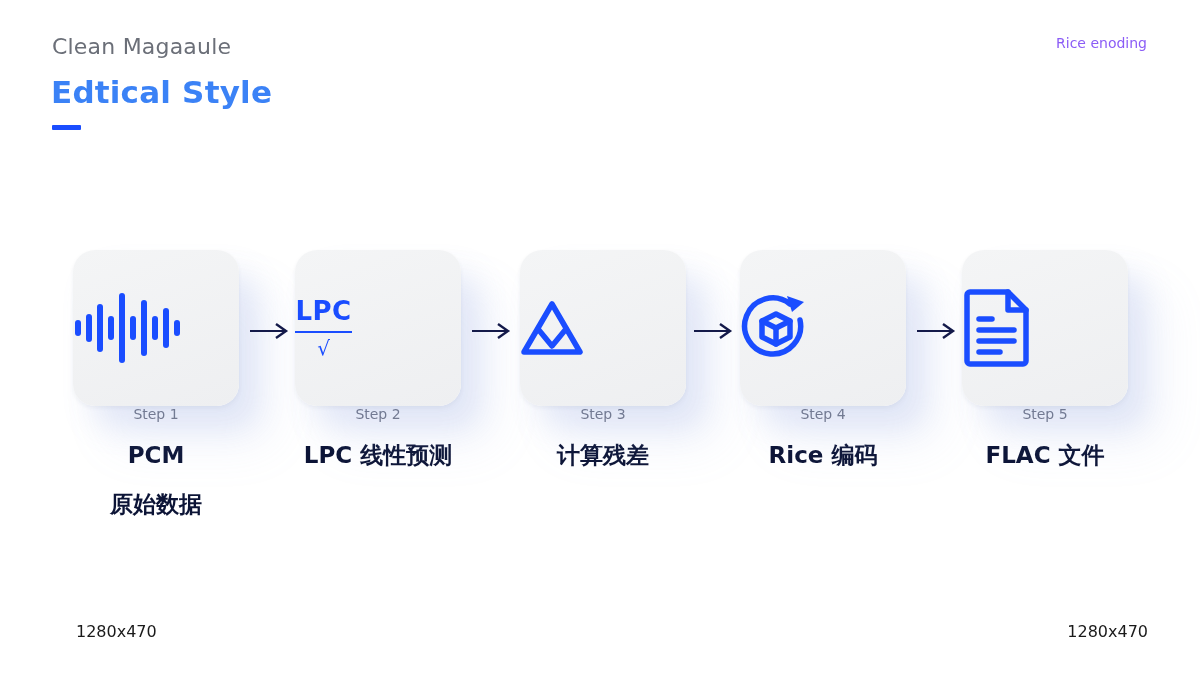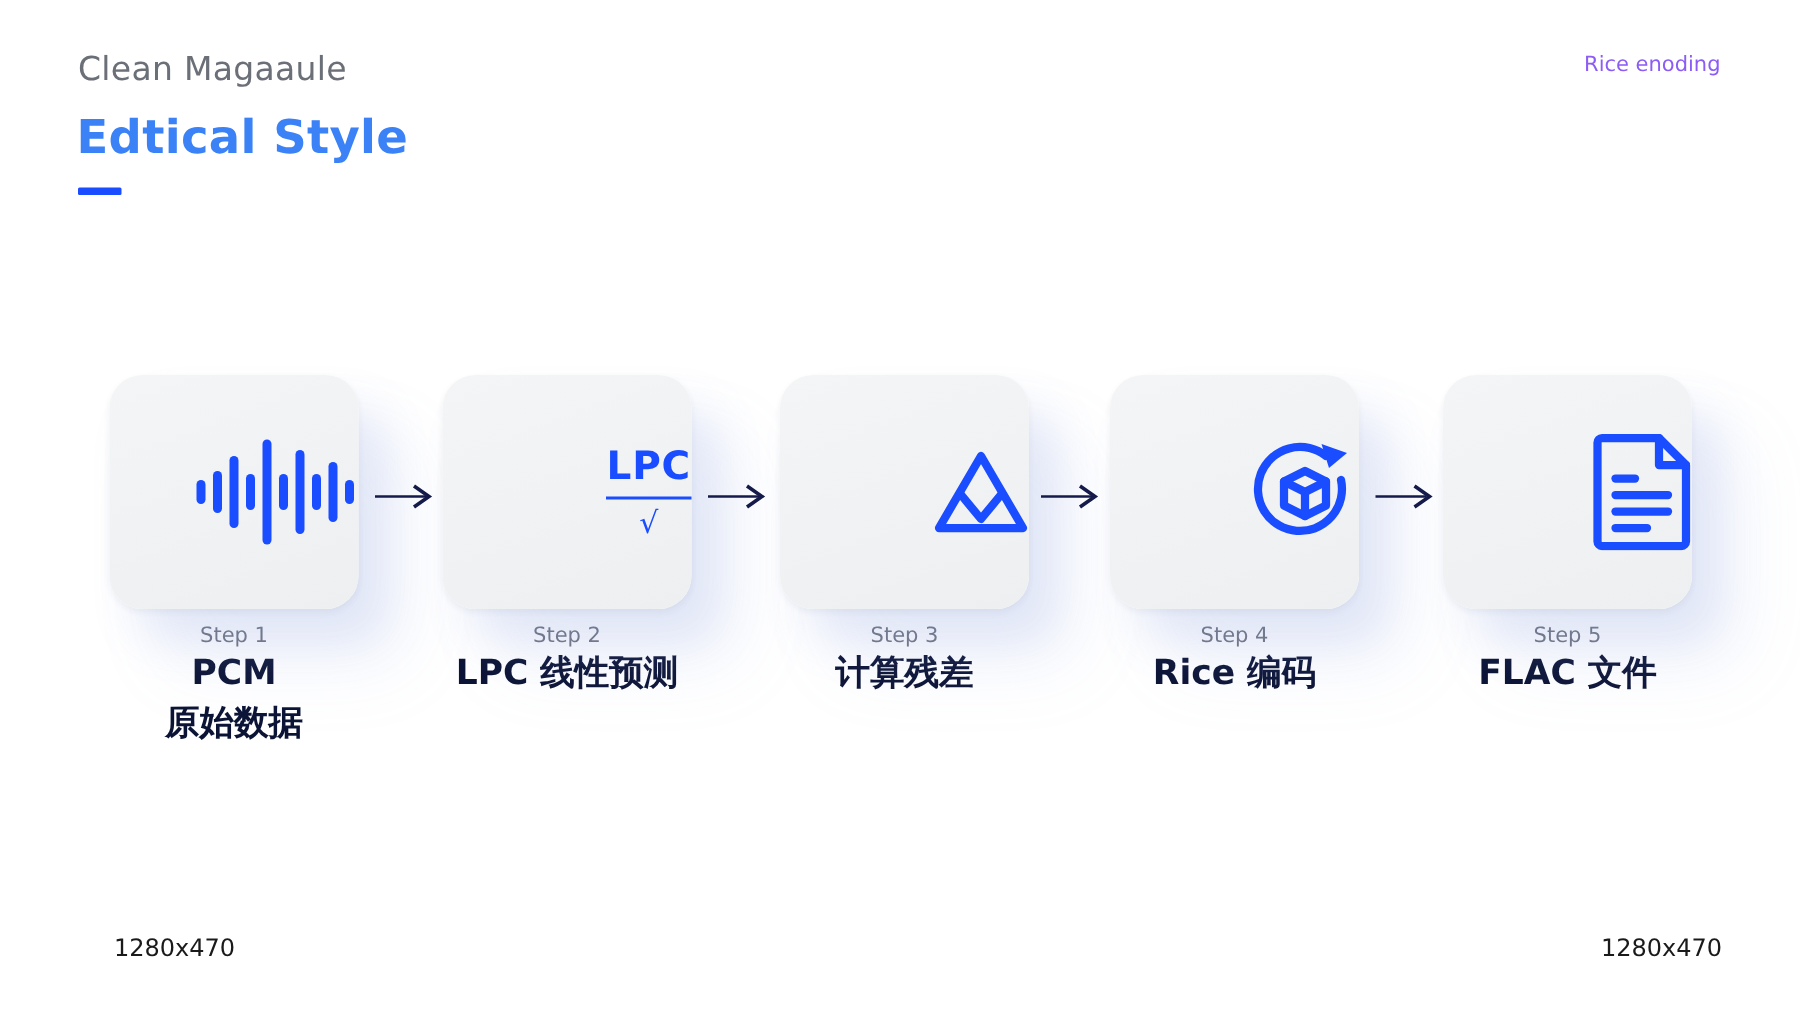--- a/index.html
+++ b/index.html
@@ -37,29 +37,29 @@
     }
     .tile {
       position: relative;
       width: 166px; height: 156px;
       border-radius: 22px;
       background: linear-gradient(160deg, #f4f5f6 0%, #eeeff1 100%);
       box-shadow:
         0 2px 4px rgba(40,50,90,0.06),
         18px 22px 30px rgba(120,140,220,0.16),
         36px 40px 48px rgba(150,165,230,0.10);
-      display: flex; align-items: center; justify-content: flex-end;
+      display: flex; align-items: center; justify-content: flex-start;
     }
     .tile svg { display: block; }
     .step-num {
-      text-align: center; margin-top: 10px;
+      text-align: center; 
       font-size: 14px; color: #707480;
     }
     .step-name {
-      text-align: center; margin-top: 2px;
+      text-align: center; margin-top: 18px;
       font-size: 23px; font-weight: 700; color: #0c1436; line-height: 31px;
       white-space: nowrap;
     }
     .arrow {
       position: absolute; top: 321px; width: 40px; height: 20px;
     }
     .lpc-icon {
       display: flex; flex-direction: column; align-items: center;
       color: #1a4dff;
     }

